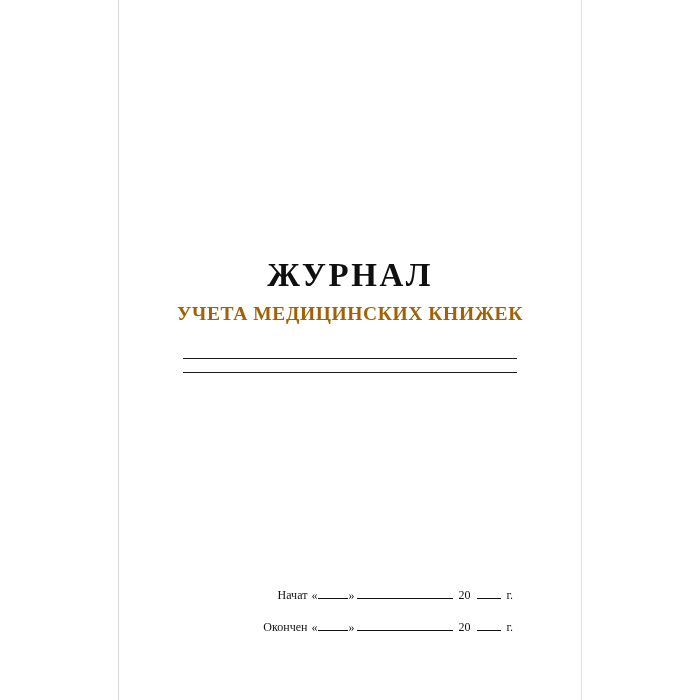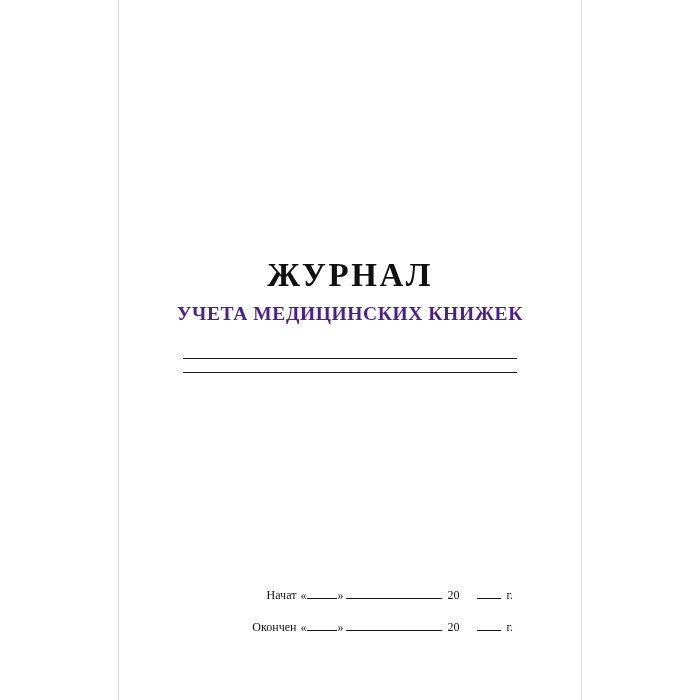--- a/index.html
+++ b/index.html
@@ -58,21 +58,21 @@
     letter-spacing: 2.5px;
     color: #101010;
     line-height: 1.05;
     margin: 0;
   }
   .doc-subtitle {
     font-family: "Liberation Serif", serif;
     font-weight: bold;
     font-size: 19.5px;
     letter-spacing: 0.6px;
-    color: #4c1d95;
+    color: #a16207;
     margin: 10px 0 0 0;
     line-height: 1.1;
   }
   .rule {
     position: absolute;
     left: 64px;
     width: 334px;
     height: 1px;
     background: #1a1a1a;
   }
@@ -105,21 +105,21 @@
     height: 9px;
   }
   .blank-long {
     display: inline-block;
     width: 96px;
     border-bottom: 1px solid #111111;
     height: 9px;
     margin-left: 2px;
     margin-right: 5px;
   }
-  .f-year { margin-right: 18px; text-align: right; }
+  .f-year { margin-right: 7px; text-align: right; }
   .blank-year {
     display: inline-block;
     width: 24px;
     border-bottom: 1px solid #111111;
     height: 9px;
     margin-right: 5px;
   }
   .f-suffix { }
 </style>
 </head>

